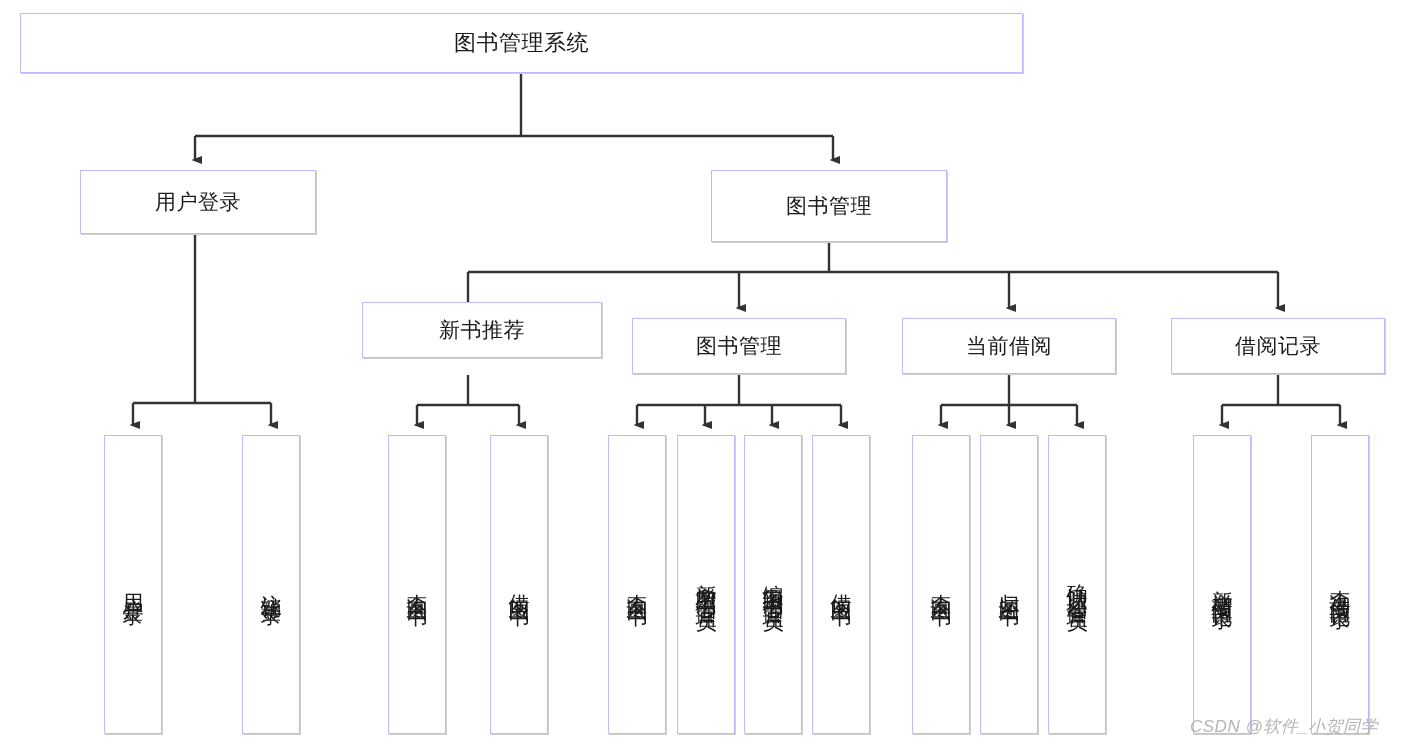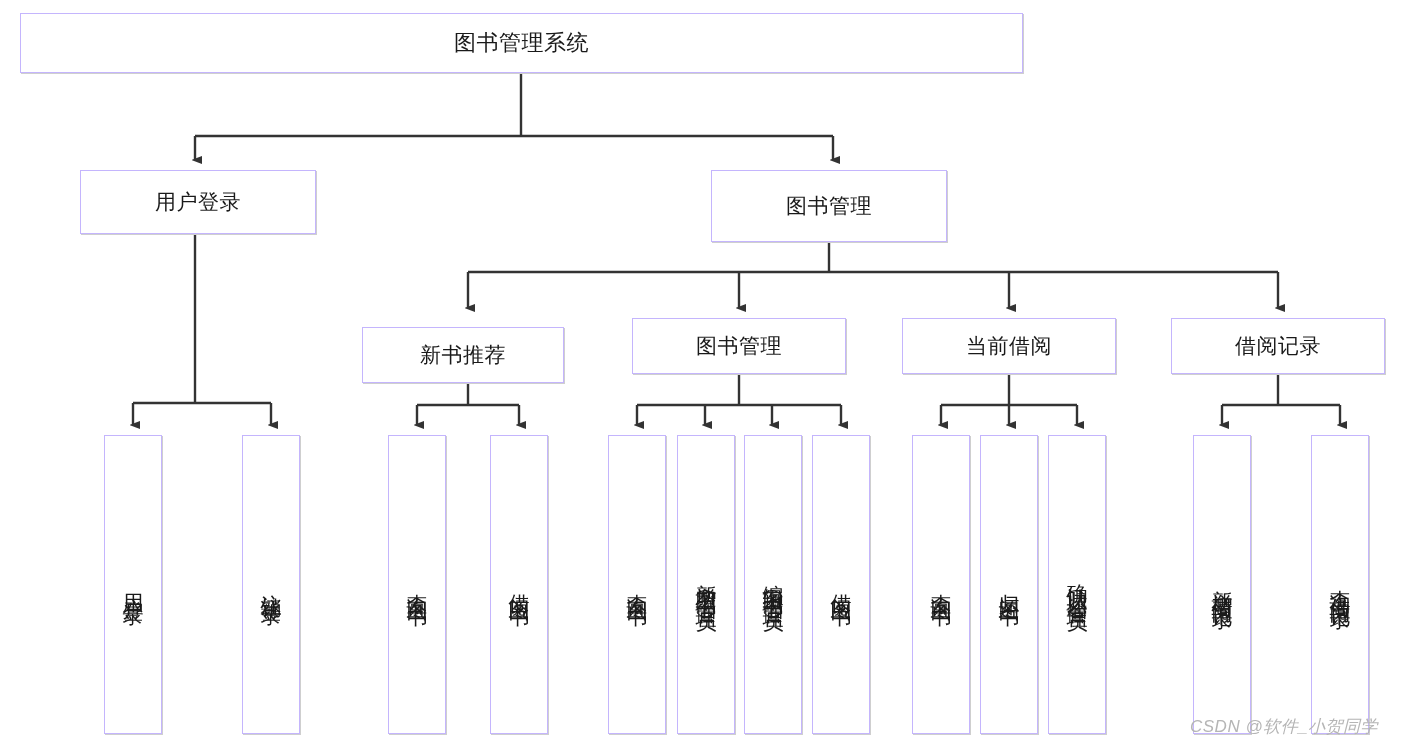--- a/index.html
+++ b/index.html
@@ -128,21 +128,21 @@
     <span class="label">图书管理系统</span>
   </div>
 
   <div class="node horiz" style="left:80px; top:170px; width:236px; height:64px;">
     <span class="label">用户登录</span>
   </div>
   <div class="node horiz" style="left:711px; top:170px; width:236px; height:72px;align-items:center;">
     <span class="label">图书管理</span>
   </div>
 
-  <div class="node horiz" style="left:362px; top:327px; width:202px; height:56px;">
+  <div class="node horiz" style="left:362px; top:302px; width:240px; height:56px;">
     <span class="label">新书推荐</span>
   </div>
   <div class="node horiz" style="left:632px; top:318px; width:214px; height:56px;">
     <span class="label">图书管理</span>
   </div>
   <div class="node horiz" style="left:902px; top:318px; width:214px; height:56px;">
     <span class="label">当前借阅</span>
   </div>
   <div class="node horiz" style="left:1171px; top:318px; width:214px; height:56px;">
     <span class="label">借阅记录</span>

